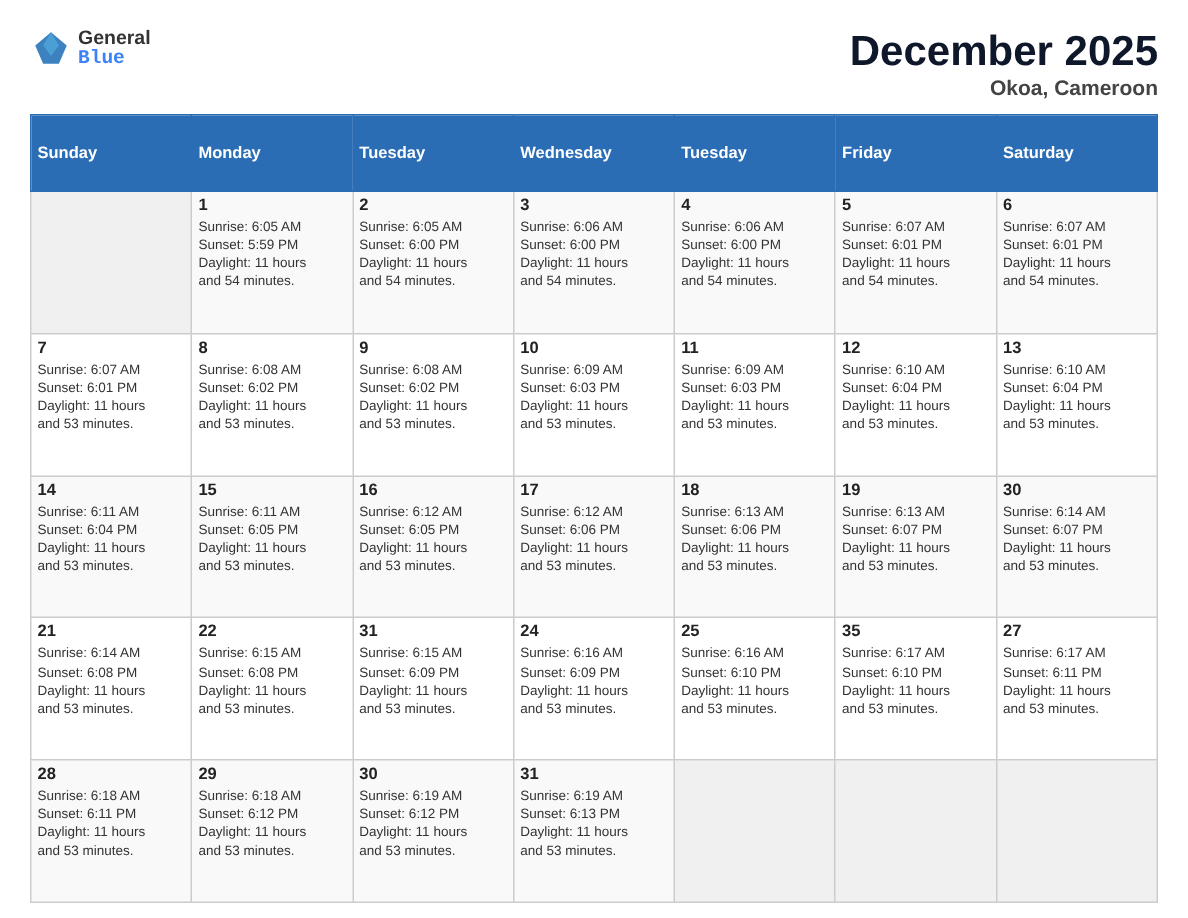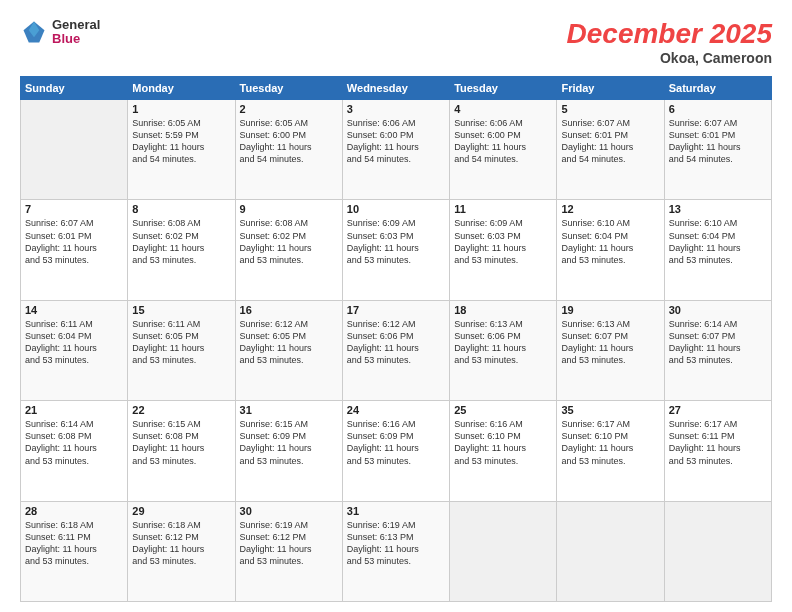--- a/index.html
+++ b/index.html
@@ -29,49 +29,48 @@
       gap: 4px;
     }
     .logo-text {
       display: flex;
       flex-direction: column;
       font-size: 13px;
       font-weight: bold;
       line-height: 1.1;
     }
     .logo-text .general { color: #333; }
-    .logo-text .blue { color: #be185d; }
+    .logo-text .blue { color: #3b82f6; font-family: Liberation Mono, monospace; }
     .logo-icon {
       width: 28px;
       height: 28px;
     }
     .title-block {
       text-align: right;
     }
     .title-block h1 {
       font-size: 28px;
       font-weight: bold;
-      color: #ef4444;
-      font-style: italic;
+      color: #0f172a;
     }
     .title-block h2 {
       font-size: 14px;
       color: #444;
       font-weight: bold;
     }
     .calendar {
       width: 100%;
       border-collapse: collapse;
       flex: 1;
       font-size: 9.5px;
     }
     .calendar thead tr th {
       background: #2a6db5;
       color: #fff;
-      padding: 5px 4px;
+      padding: 19px 4px;
       text-align: left;
       font-size: 11px;
       border: 1px solid #2a6db5;
       margin-top: 12px;
     }
     .calendar tbody tr td {
       border: 1px solid #ccc;
       vertical-align: top;
       padding: 3px 4px;
       width: calc(100% / 7);

